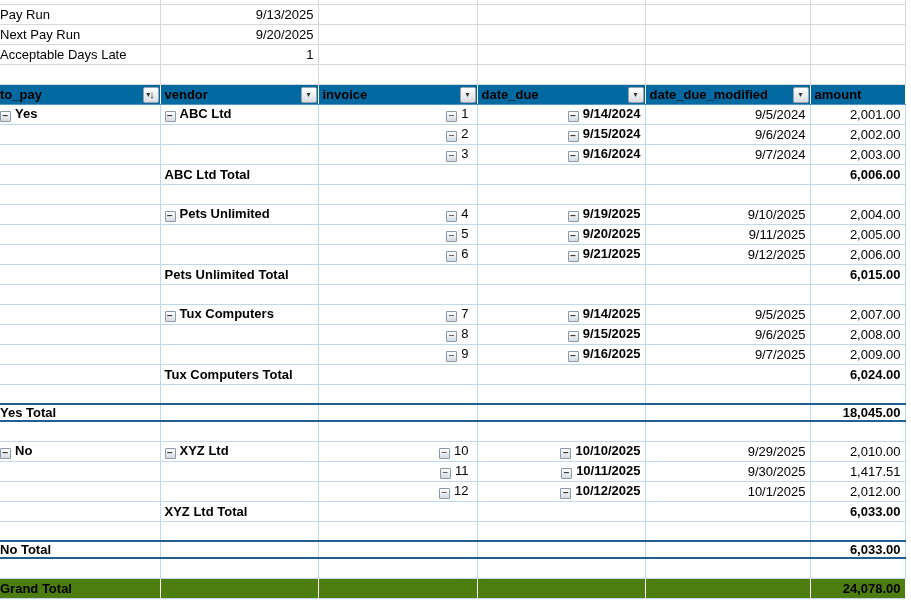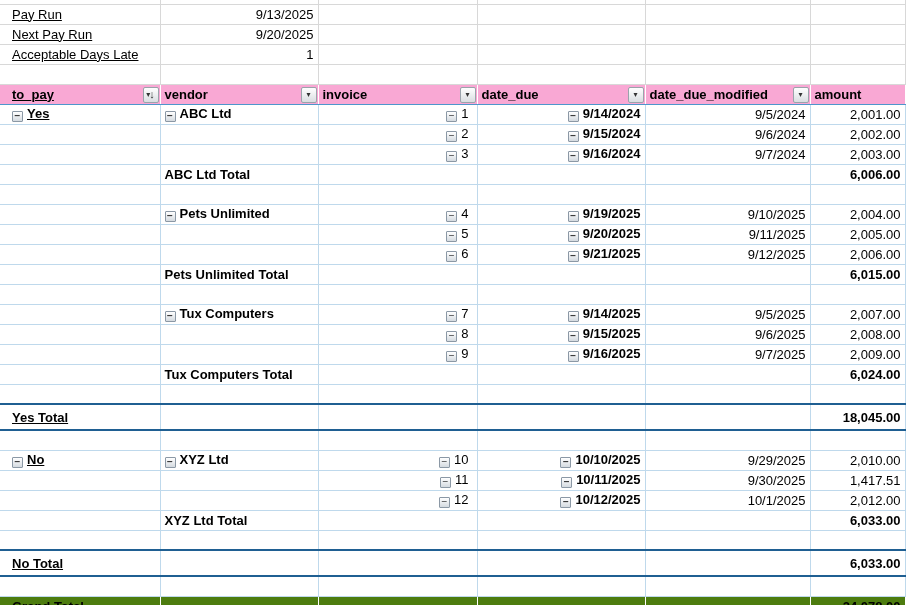--- a/index.html
+++ b/index.html
@@ -5,49 +5,49 @@
   html,body{margin:0;padding:0;}
   body{
     width:911px;height:605px;background:#ffffff;overflow:hidden;
     font-family:"Liberation Sans",sans-serif;font-size:13px;color:#000;
   }
   table{border-collapse:collapse;table-layout:fixed;width:911px;}
   td{
     height:20px;padding:0 4px;margin:0;overflow:hidden;white-space:nowrap;
     vertical-align:middle;box-sizing:border-box;
   }
-  td.col-to_pay{padding-left:12px;text-decoration:underline;}
+  td.col-to_pay{padding-left:0;}
   td.col-invoice{padding-right:8px;}
   td.col-amount{}
   .ta-r{text-align:right;}
   .bold{font-weight:bold;}
 
   
   tr.r-stub td{height:4px;}
   tr.r-stub td,tr.r-info td{
     border-right:1px solid #d8d8d8;border-bottom:1px solid #d8d8d8;
   }
   tr.r-stub td.col-filler,tr.r-info td.col-filler{border:none;}
 
   
   tr.r-header td{
-    background:#f9a8d4;font-weight:bold;position:relative;
+    background:#0369a1;font-weight:bold;position:relative;
     border-right:1px solid #ffffff;border-bottom:1px solid #4e96cc;
   }
   tr.r-header td.col-filler{background:#fff;border:none;}
 
   
   tr.r-data td,tr.r-subtotal td,tr.r-spacer td{
     border-right:1px solid #bfd9ec;border-bottom:1px solid #bfd9ec;
   }
   tr.r-data td.col-filler,tr.r-subtotal td.col-filler,tr.r-spacer td.col-filler{border:none;}
 
   
   tr.r-grouptotal td{
-    height:26px;
+    height:17px;
     border-top:2px solid #1f5f92;border-bottom:2px solid #1f5f92;
     border-right:1px solid #bfd9ec;
   }
   tr.r-grouptotal td.col-filler{border:none;}
 
   
   tr.r-grandtotal td{
     background:#4d7c0f;
     border-right:1px solid rgba(255,255,255,.65);
     border-bottom:1px solid #bfd9ec;

